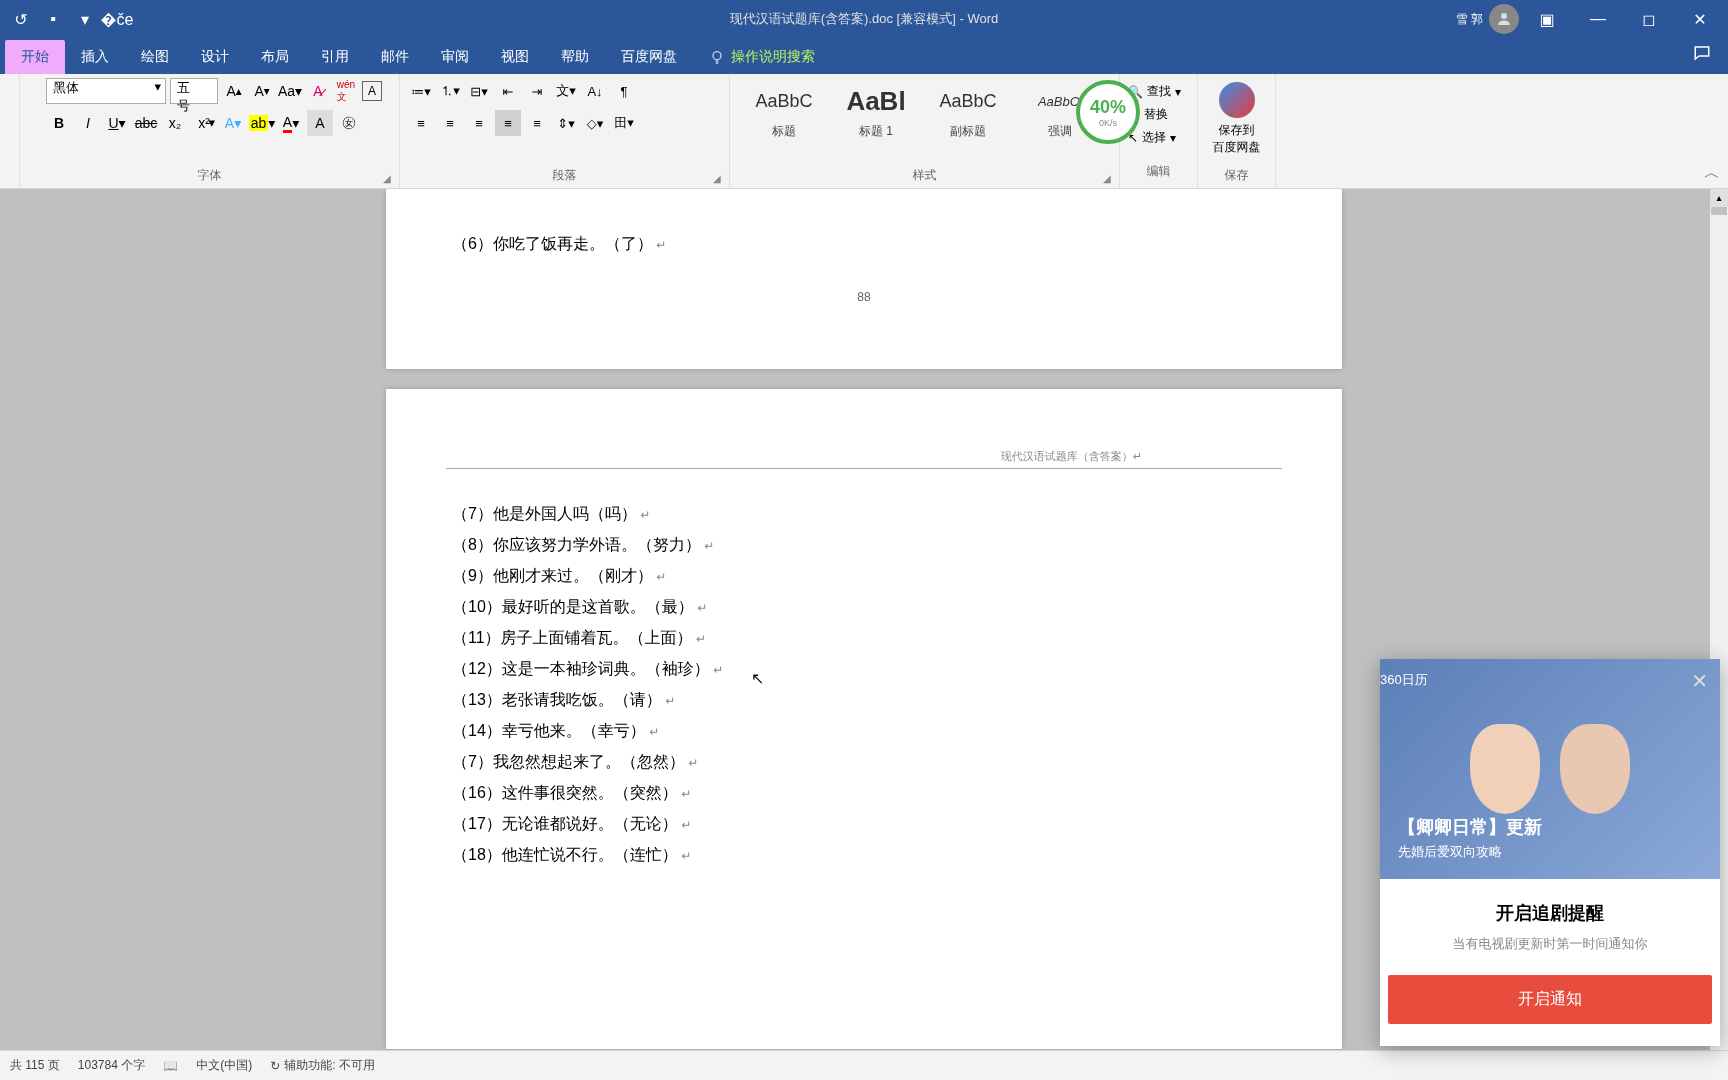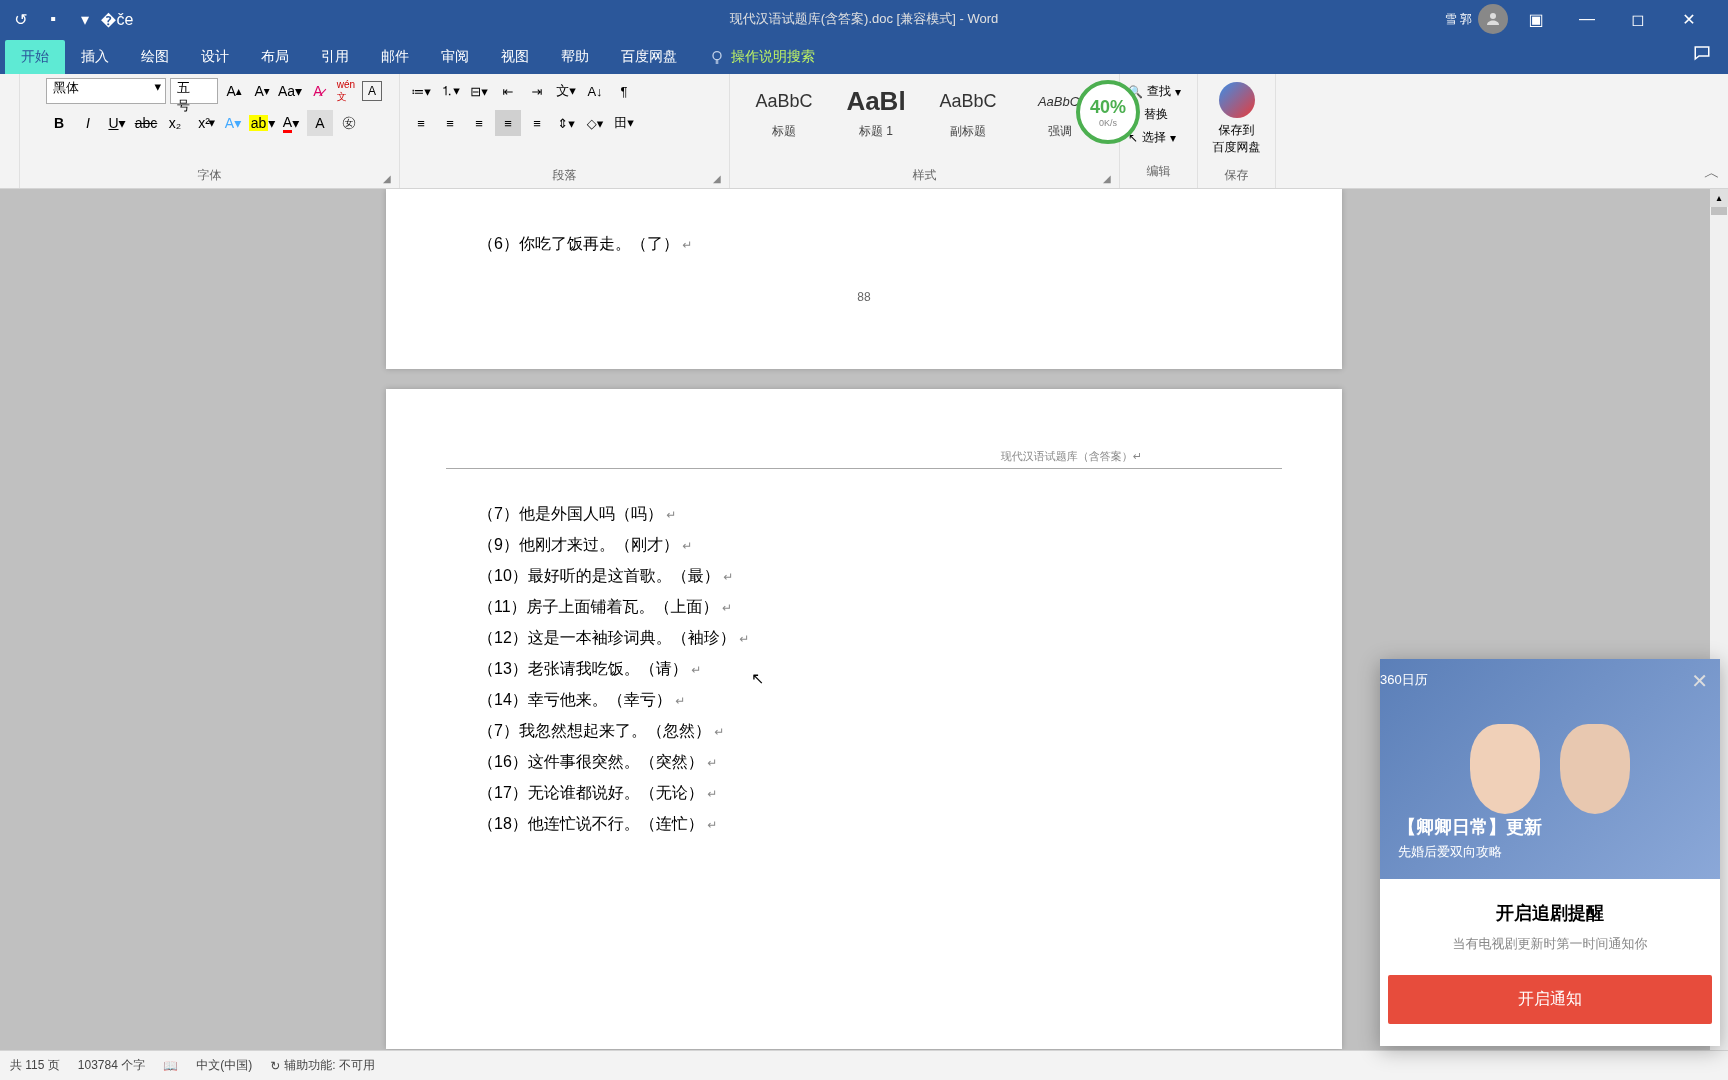--- a/index.html
+++ b/index.html
@@ -3,29 +3,29 @@
 <meta charset="utf-8">
 <style>
 * { margin: 0; padding: 0; box-sizing: border-box; font-family: "Microsoft YaHei", sans-serif; }
 body { background: #e6e6e6; width: 1728px; height: 1080px; overflow: hidden; position: relative; }
 
 
 .titlebar { height: 38px; background: linear-gradient(to bottom, #2b579a, #2b579a); display: flex; align-items: center; color: white; position: relative; }
 .titlebar-left { display: flex; align-items: center; padding-left: 10px; gap: 10px; }
 .qat-btn { width: 22px; height: 22px; display: flex; align-items: center; justify-content: center; cursor: pointer; color: white; }
 .titlebar-center { position: absolute; left: 50%; transform: translateX(-50%); font-size: 13px; color: #e0e0e0; }
-.titlebar-right { margin-left: auto; display: flex; align-items: center; gap: 5px; padding-right: 16px; }
+.titlebar-right { margin-left: auto; display: flex; align-items: center; gap: 5px; padding-right: 5px; }
 .user-area { display: flex; align-items: center; gap: 6px; font-size: 12px; }
 .avatar { width: 30px; height: 30px; border-radius: 50%; background: #888; display: flex; align-items: center; justify-content: center; }
 .win-btn { width: 46px; height: 30px; display: flex; align-items: center; justify-content: center; cursor: pointer; color: white; }
 
 
 .ribbon-tabs { height: 36px; background: #2b579a; display: flex; align-items: flex-end; padding-left: 5px; }
 .tab { padding: 8px 16px; font-size: 14px; color: white; cursor: pointer; }
-.tab.active { background: #5eead4; color: #2b579a; border-radius: 2px 2px 0 0; }
+.tab.active { background: #f0abfc; color: #2b579a; border-radius: 2px 2px 0 0; }
 .tab-search { display: flex; align-items: center; gap: 6px; color: #bef264; padding: 8px 16px; font-size: 14px; }
 .bulb { width: 16px; height: 16px; }
 
 
 .ribbon { height: 115px; background: #f3f3f3; border-bottom: 1px solid #d4d4d4; display: flex; position: relative; }
 .ribbon-group { border-right: 1px solid #e0e0e0; padding: 4px 8px 2px; display: flex; flex-direction: column; }
 .group-label { text-align: center; font-size: 12px; color: #666; margin-top: auto; padding: 2px 0; }
 .group-dialog { position: absolute; bottom: 3px; right: 4px; width: 12px; height: 12px; font-size: 10px; color: #888; }
 
 
@@ -68,21 +68,21 @@
 
 
 .doc-area { position: absolute; top: 189px; left: 0; right: 0; bottom: 30px; background: #c0c0c0; overflow: hidden; }
 .scrollbar-v { position: absolute; right: 0; top: 0; bottom: 0; width: 18px; background: #f0f0f0; }
 .scroll-up { height: 18px; background: #e0e0e0; text-align: center; font-size: 10px; line-height: 18px; }
 .scroll-thumb { position: absolute; top: 18px; width: 16px; left: 1px; height: 8px; background: #c0c0c0; }
 
 .page { background: white; width: 956px; margin: 0 auto; position: relative; box-shadow: 0 0 6px rgba(0,0,0,0.2); }
 .page1 { height: 180px; margin-bottom: 20px; }
 .page2 { min-height: 660px; }
-.page-content { padding: 10px 92px; }
+.page-content { padding: 10px 66px; }
 .doc-line { font-size: 16px; line-height: 30px; color: #000; font-family: SimSun, serif; }
 .doc-line .para-mark { color: #888; font-size: 12px; }
 .page-num { text-align: center; font-size: 12px; color: #666; padding: 20px 0; }
 .header-text { text-align: right; font-size: 11px; color: #888; padding: 60px 140px 4px 0; border-bottom: 1px solid #aaa; margin: 0 60px 20px; }
 
 .cursor-arrow { position: absolute; left: 365px; top: 280px; font-size: 16px; z-index: 5; pointer-events:none; }
 
 
 .statusbar { position: absolute; bottom: 0; left: 0; right: 0; height: 30px; background: #f3f3f3; border-top: 1px solid #d4d4d4; display: flex; align-items: center; padding: 0 10px; font-size: 12px; color: #444; gap: 18px; }
 .sb-item { display: flex; align-items: center; gap: 4px; }
@@ -272,20 +272,21 @@
       <div class="doc-line"><span>（6）你吃了饭再走。（了）</span><span class="para-mark"> ↵</span></div>
     </div>
     <div class="page-num">88</div>
   </div>
 
   <div class="page page2">
     <div class="header-text"><span>现代汉语试题库（含答案）</span>↵</div>
     <div class="cursor-arrow">↖</div>
     <div class="page-content">
       <div class="doc-line"><span>（7）他是外国人吗（吗）</span><span class="para-mark"> ↵</span></div>
+      <div class="doc-line"><span>（8）你应该努力学外语。（努力）</span><span class="para-mark"> ↵</span></div>
       <div class="doc-line"><span>（9）他刚才来过。（刚才）</span><span class="para-mark"> ↵</span></div>
       <div class="doc-line"><span>（10）最好听的是这首歌。（最）</span><span class="para-mark"> ↵</span></div>
       <div class="doc-line"><span>（11）房子上面铺着瓦。（上面）</span><span class="para-mark"> ↵</span></div>
       <div class="doc-line"><span>（12）这是一本袖珍词典。（袖珍）</span><span class="para-mark"> ↵</span></div>
       <div class="doc-line"><span>（13）老张请我吃饭。（请）</span><span class="para-mark"> ↵</span></div>
       <div class="doc-line"><span>（14）幸亏他来。（幸亏）</span><span class="para-mark"> ↵</span></div>
       <div class="doc-line"><span>（7）我忽然想起来了。（忽然）</span><span class="para-mark"> ↵</span></div>
       <div class="doc-line"><span>（16）这件事很突然。（突然）</span><span class="para-mark"> ↵</span></div>
       <div class="doc-line"><span>（17）无论谁都说好。（无论）</span><span class="para-mark"> ↵</span></div>
       <div class="doc-line"><span>（18）他连忙说不行。（连忙）</span><span class="para-mark"> ↵</span></div>

